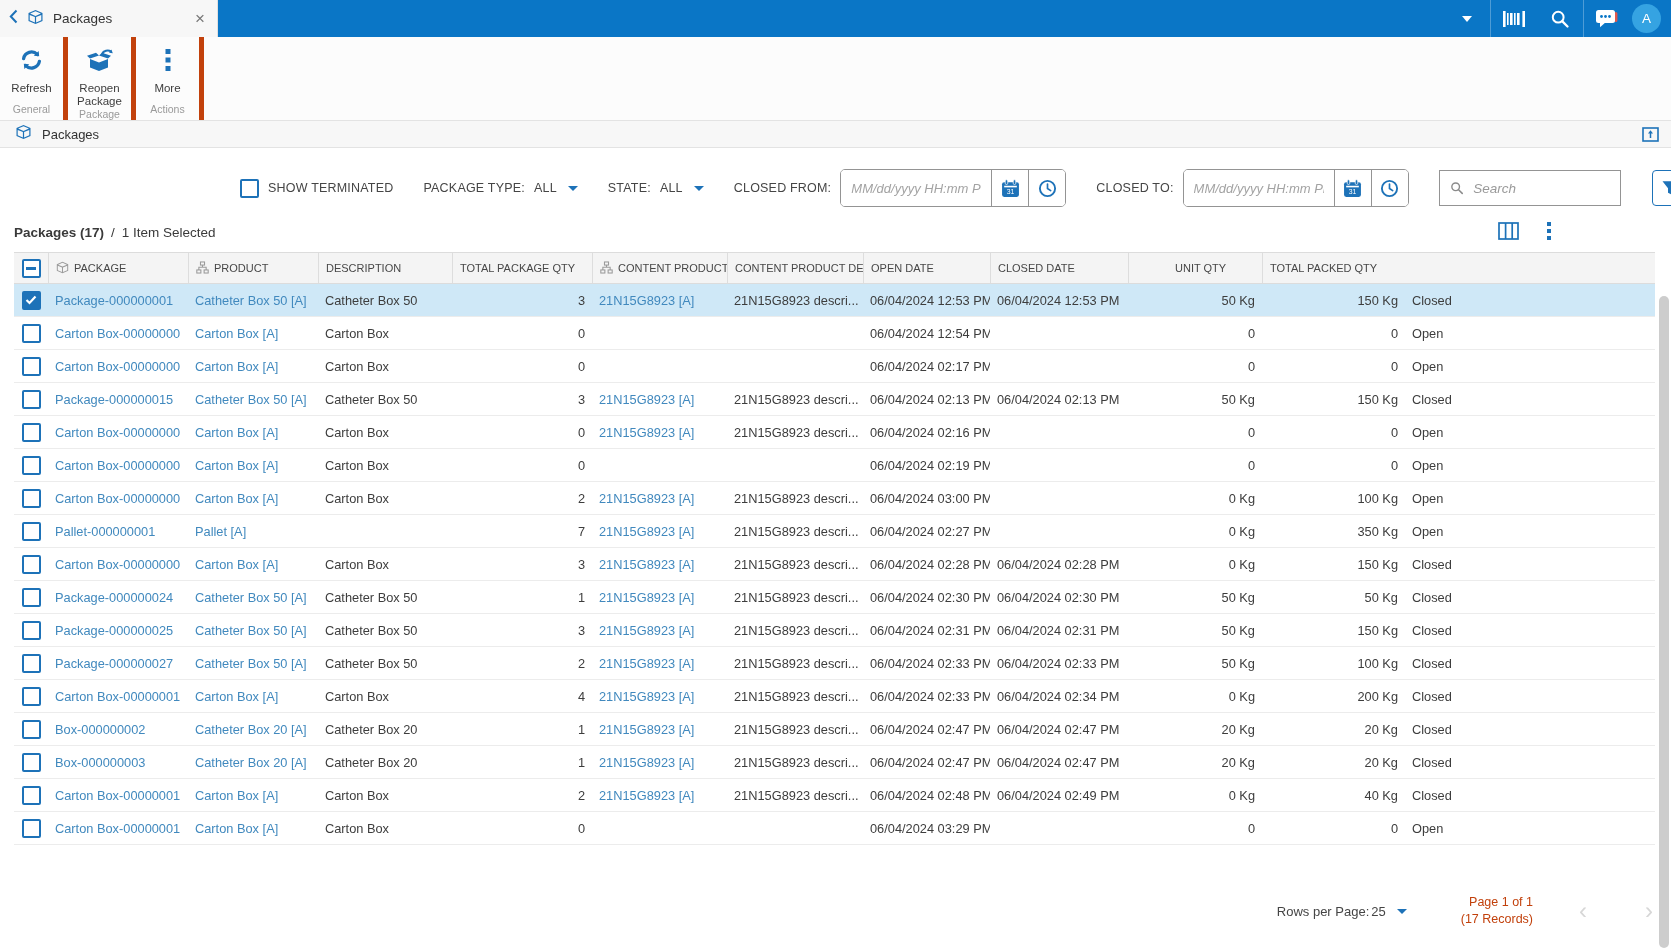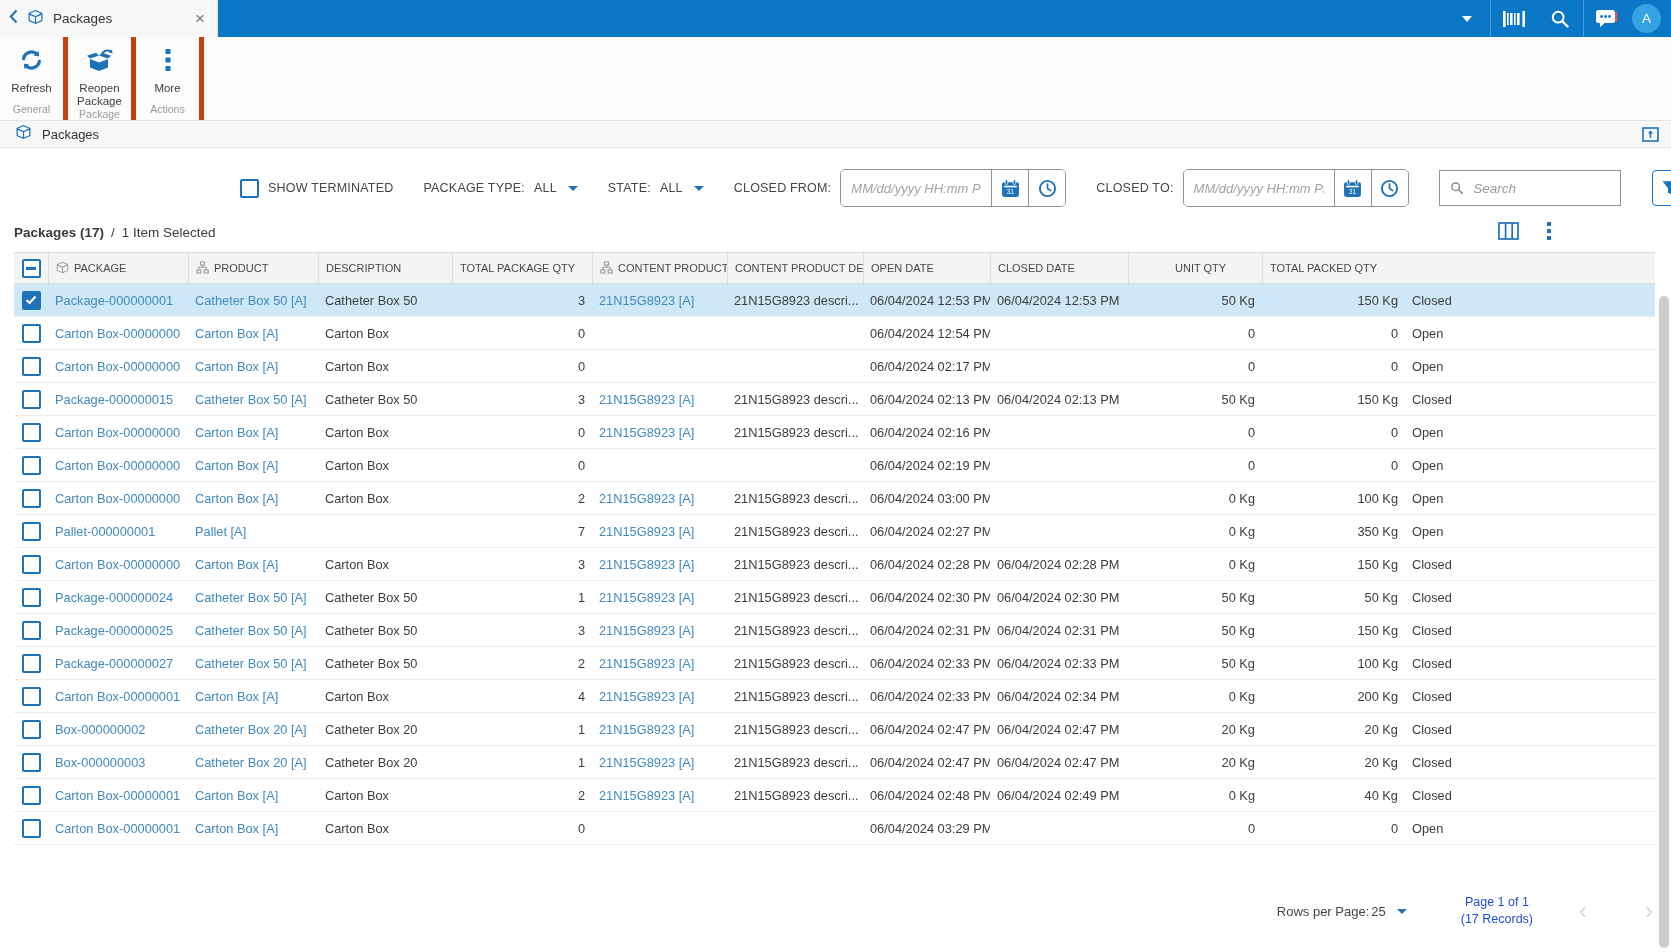--- a/index.html
+++ b/index.html
@@ -77,21 +77,21 @@
   .w5{width:135px;flex:none;}
   .w6{width:136px;flex:none;}
   .w7{width:127px;flex:none;}
   .w8{width:138px;flex:none;}
   .w9{width:134px;flex:none;padding-left:46px;}
   .w10{width:143px;flex:none;}
   .w11{flex:1;}
   
   .footer{position:absolute;top:886px;left:0;right:0;height:50px;display:flex;align-items:center;justify-content:flex-end;}
   .rpp{display:flex;align-items:center;gap:9px;font-size:13px;color:#454545;}
-  .pageinfo{margin-left:54px;text-align:center;font-size:12.5px;color:#1d4ed8;line-height:1.4;}
+  .pageinfo{margin-left:54px;text-align:right;font-size:12.5px;color:#c2410c;line-height:1.4;}
   .pagenav{margin-left:46px;display:flex;gap:58px;margin-right:18px;font-size:24px;color:#d7d7d7;}
   .pagenav span{cursor:default;line-height:1;}
   
   .vscroll{position:absolute;right:2px;top:296px;width:10px;height:652px;background:#cdcdcd;border-radius:6px;}
 </style>
 </head>
 <body>
 
 <div class="topbar">
   <div class="tab">

